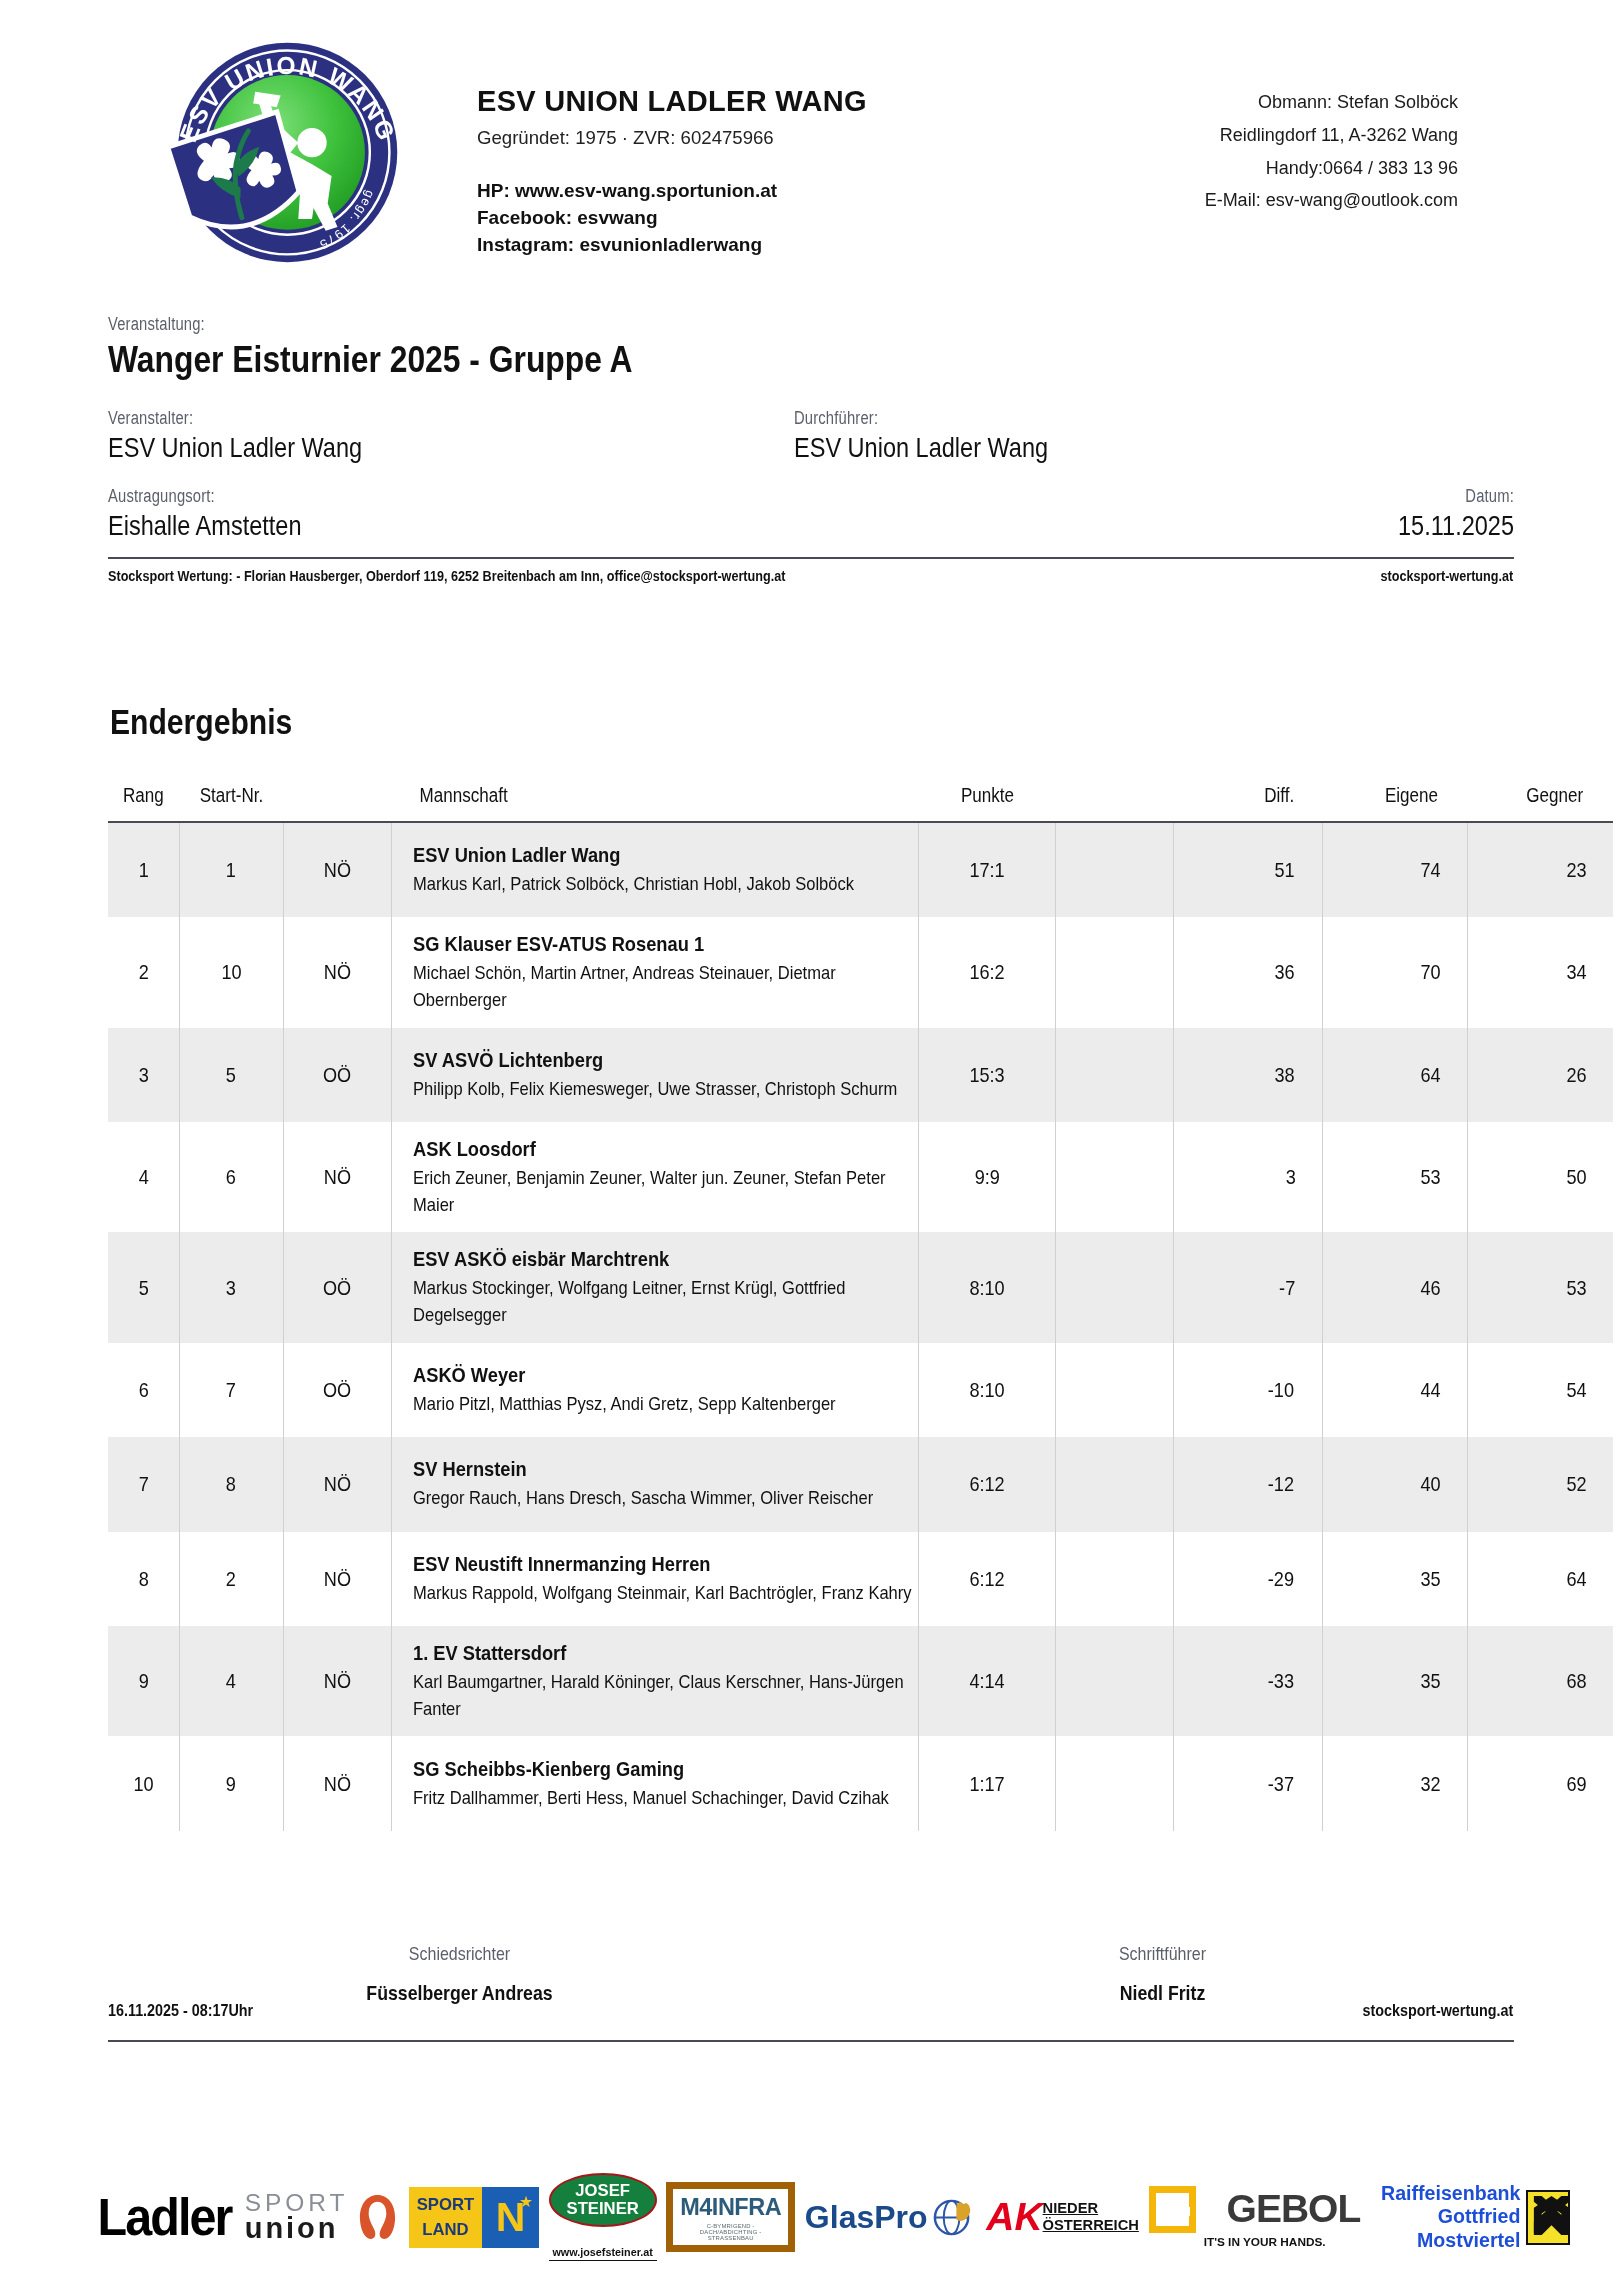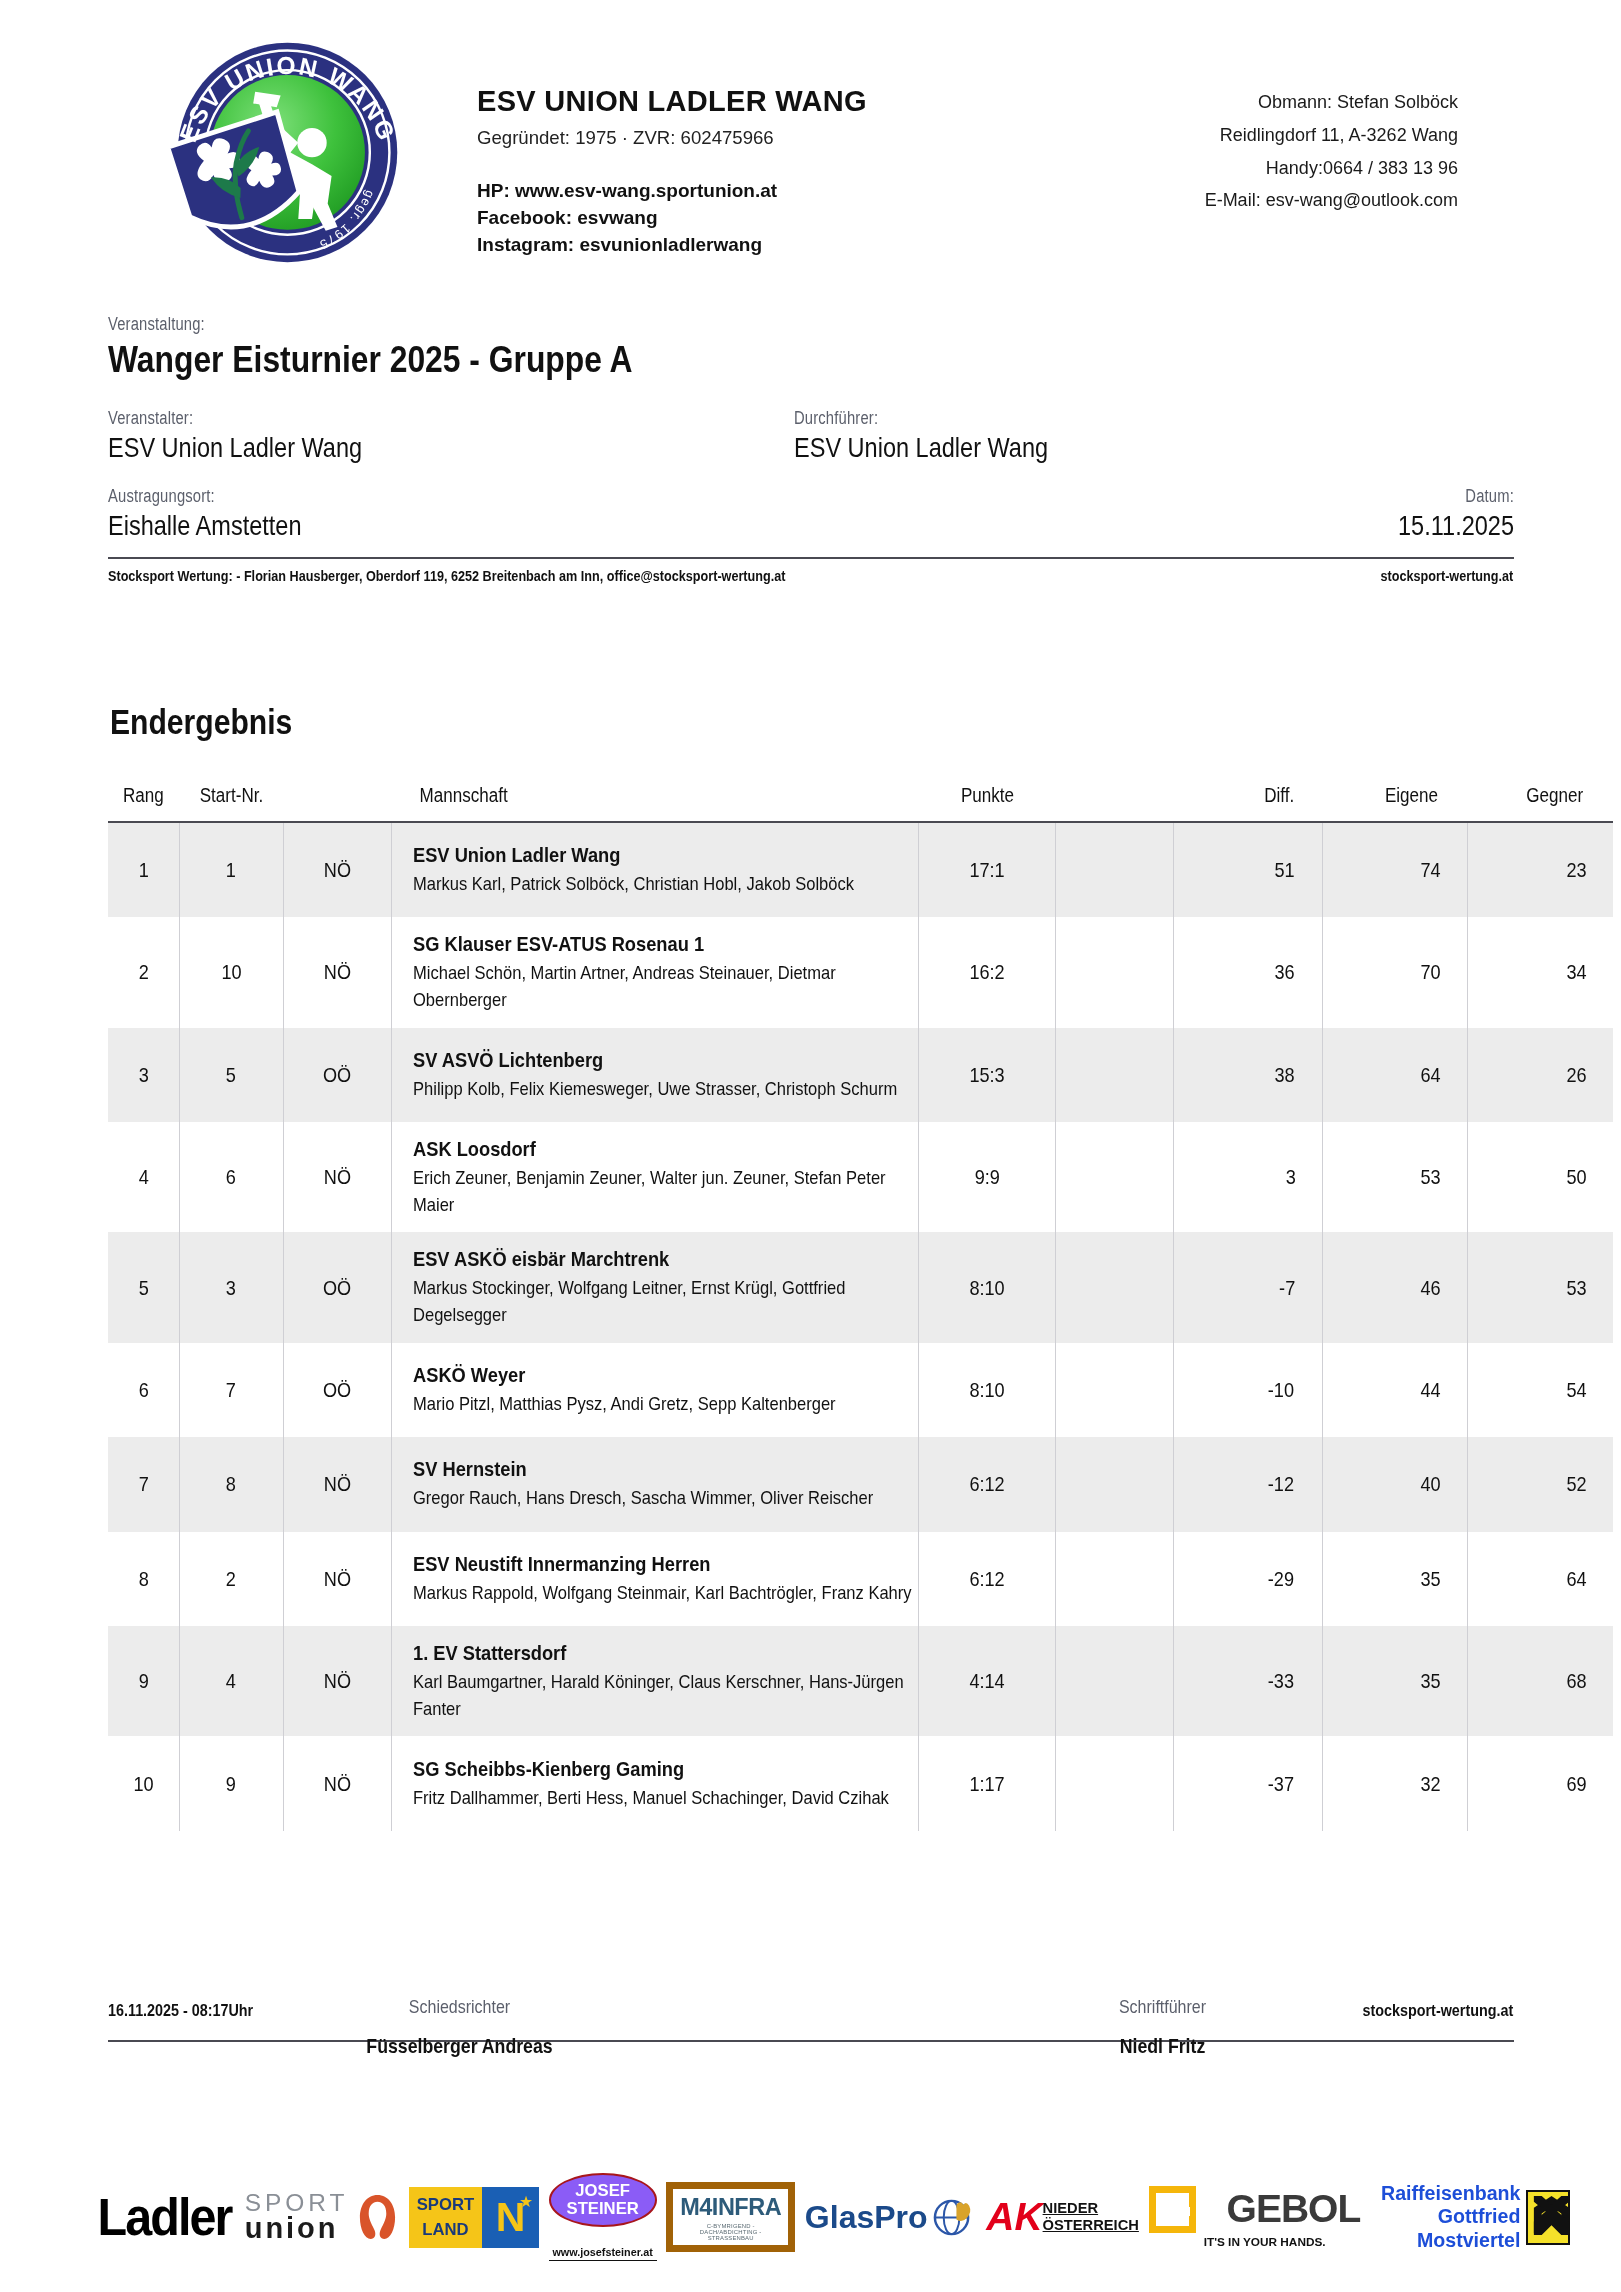--- a/index.html
+++ b/index.html
@@ -232,21 +232,21 @@
     font-size: 16.7px;
     color: #111111;
     transform: scaleX(0.86);
     white-space: nowrap;
   }
   .foot-meta.left { left: 108px; transform-origin: left center; }
   .foot-meta.right { right: 108px; transform-origin: right center; }
 
   .signatures {
     position: absolute;
-    left: 108px; top: 1996px;
+    left: 108px; top: 1943px;
     width: 1406px;
     display: flex;
   }
   .sig { flex: 1; text-align: center; }
   .sig-role {
     font-family: "Liberation Sans Narrow", "Liberation Sans", sans-serif;
     font-size: 18.6px;
     color: #5b5f6b;
     display: block;
     transform: scaleX(0.86);
@@ -336,21 +336,21 @@
   .sl-star {
     position: absolute;
     right: 5.9px; top: 5.9px;
     color: #f5c518;
     font-size: 15.7px;
   }
   .steiner {
     text-align: center;
   }
   .steiner-oval {
-    background: #8b5cf6;
+    background: #15803d;
     border: 2px solid #a8161c;
     border-radius: 50%;
     padding: 6.9px 15.7px;
     color: #ffffff;
     font-family: "Liberation Sans", sans-serif;
     font-weight: bold;
     font-size: 16.7px;
     line-height: 1.08;
   }
   .steiner-url {

